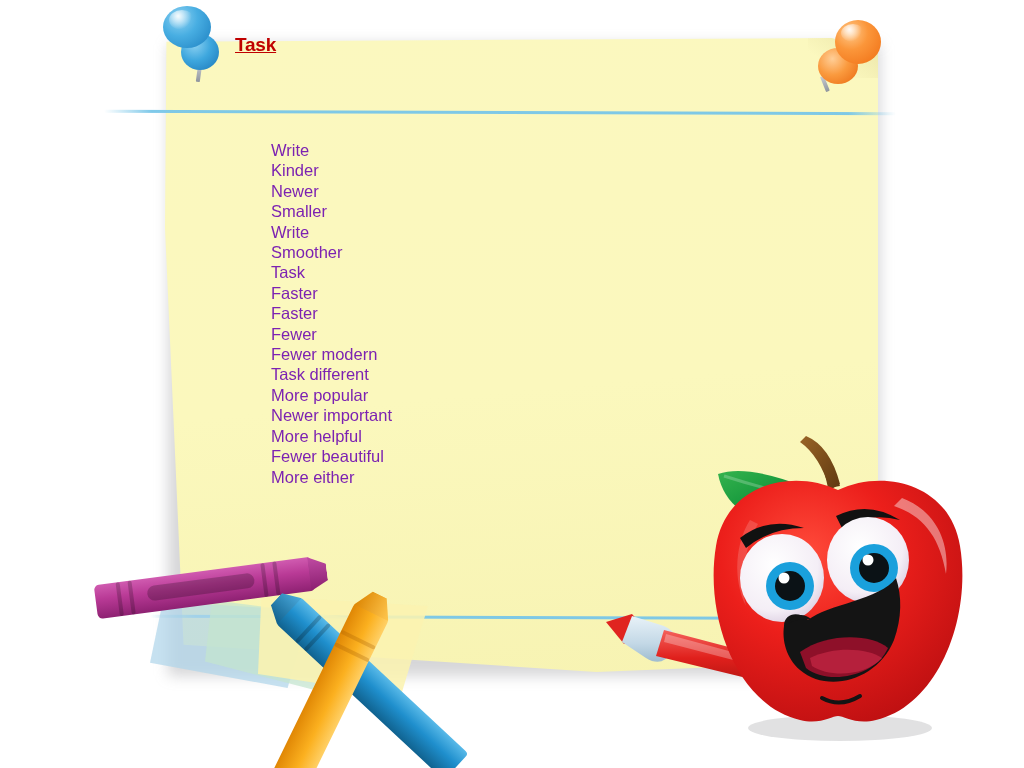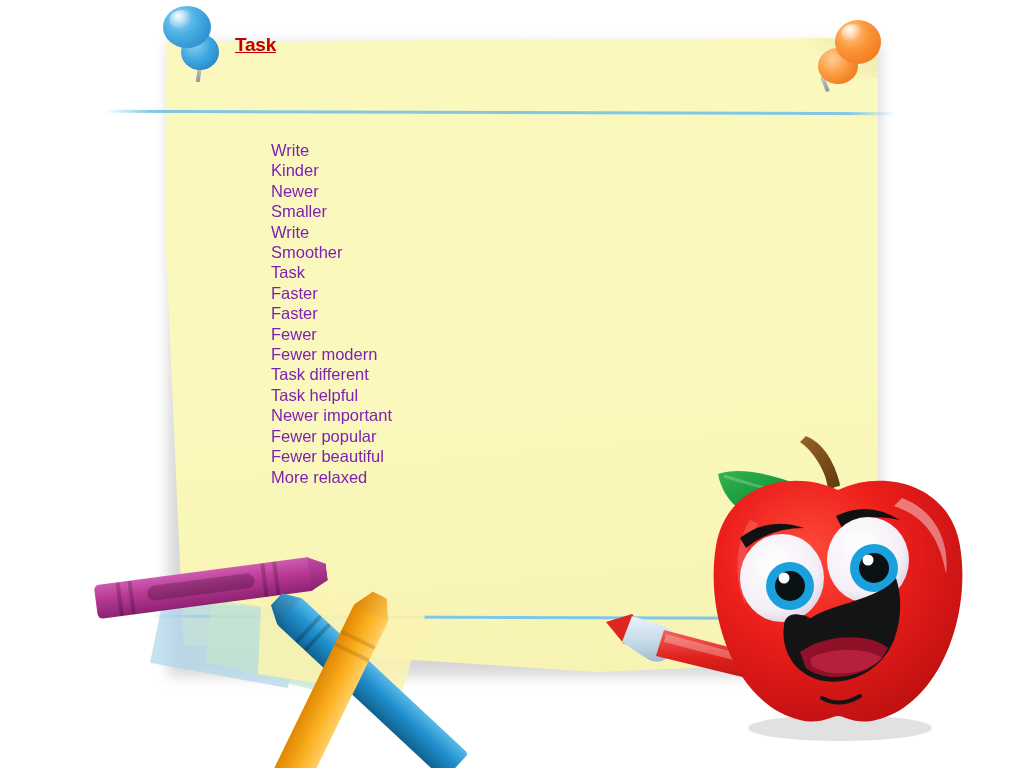--- a/index.html
+++ b/index.html
@@ -257,25 +257,25 @@
       <li>Newer</li>
       <li>Smaller</li>
       <li>Write</li>
       <li>Smoother</li>
       <li>Task</li>
       <li>Faster</li>
       <li>Faster</li>
       <li>Fewer</li>
       <li>Fewer modern</li>
       <li>Task different</li>
-      <li>Task helpful</li>
+      <li>More popular</li>
       <li>Newer important</li>
-      <li>Fewer popular</li>
+      <li>More helpful</li>
       <li>Fewer beautiful</li>
-      <li>More relaxed</li>
+      <li>More either</li>
     </ul>
 
   <div class="pin" id="pin-blue">
     <div class="needle"></div>
     <div class="shaft"></div>
     <div class="head"></div>
     <div class="gloss"></div>
   </div>
 
   <div class="pin" id="pin-orange">

